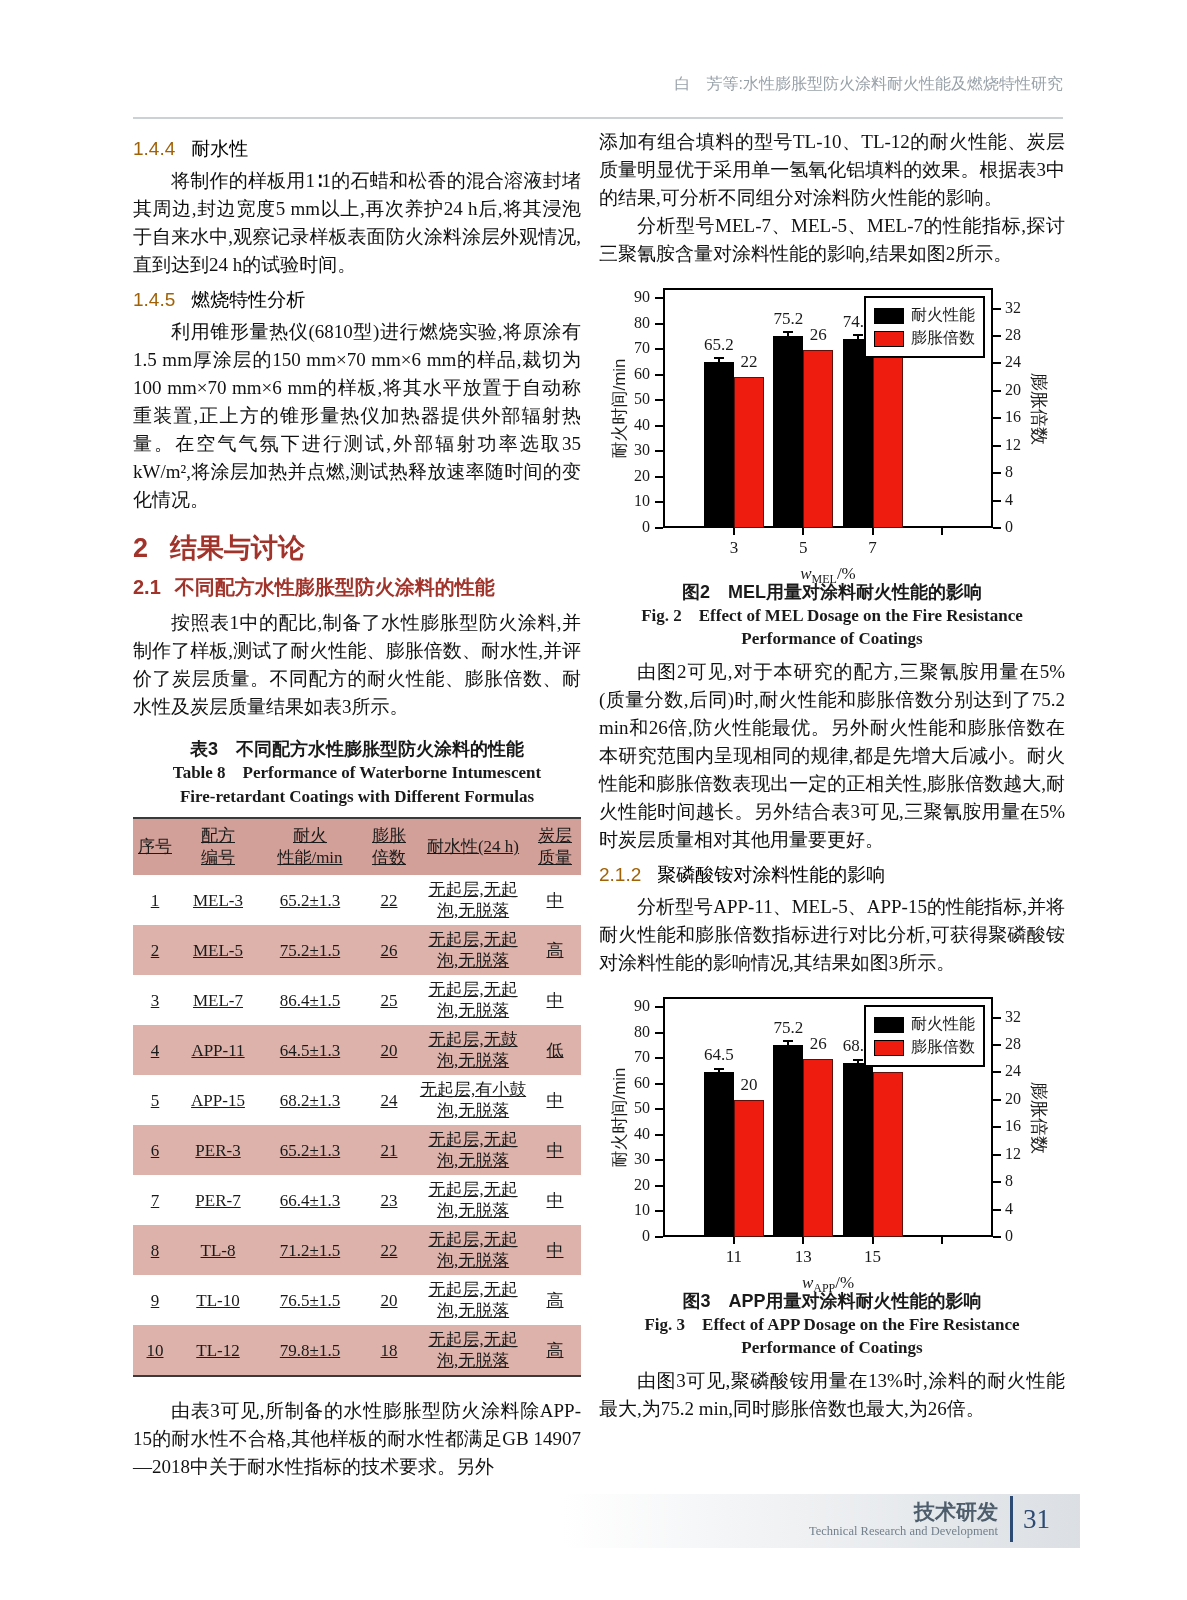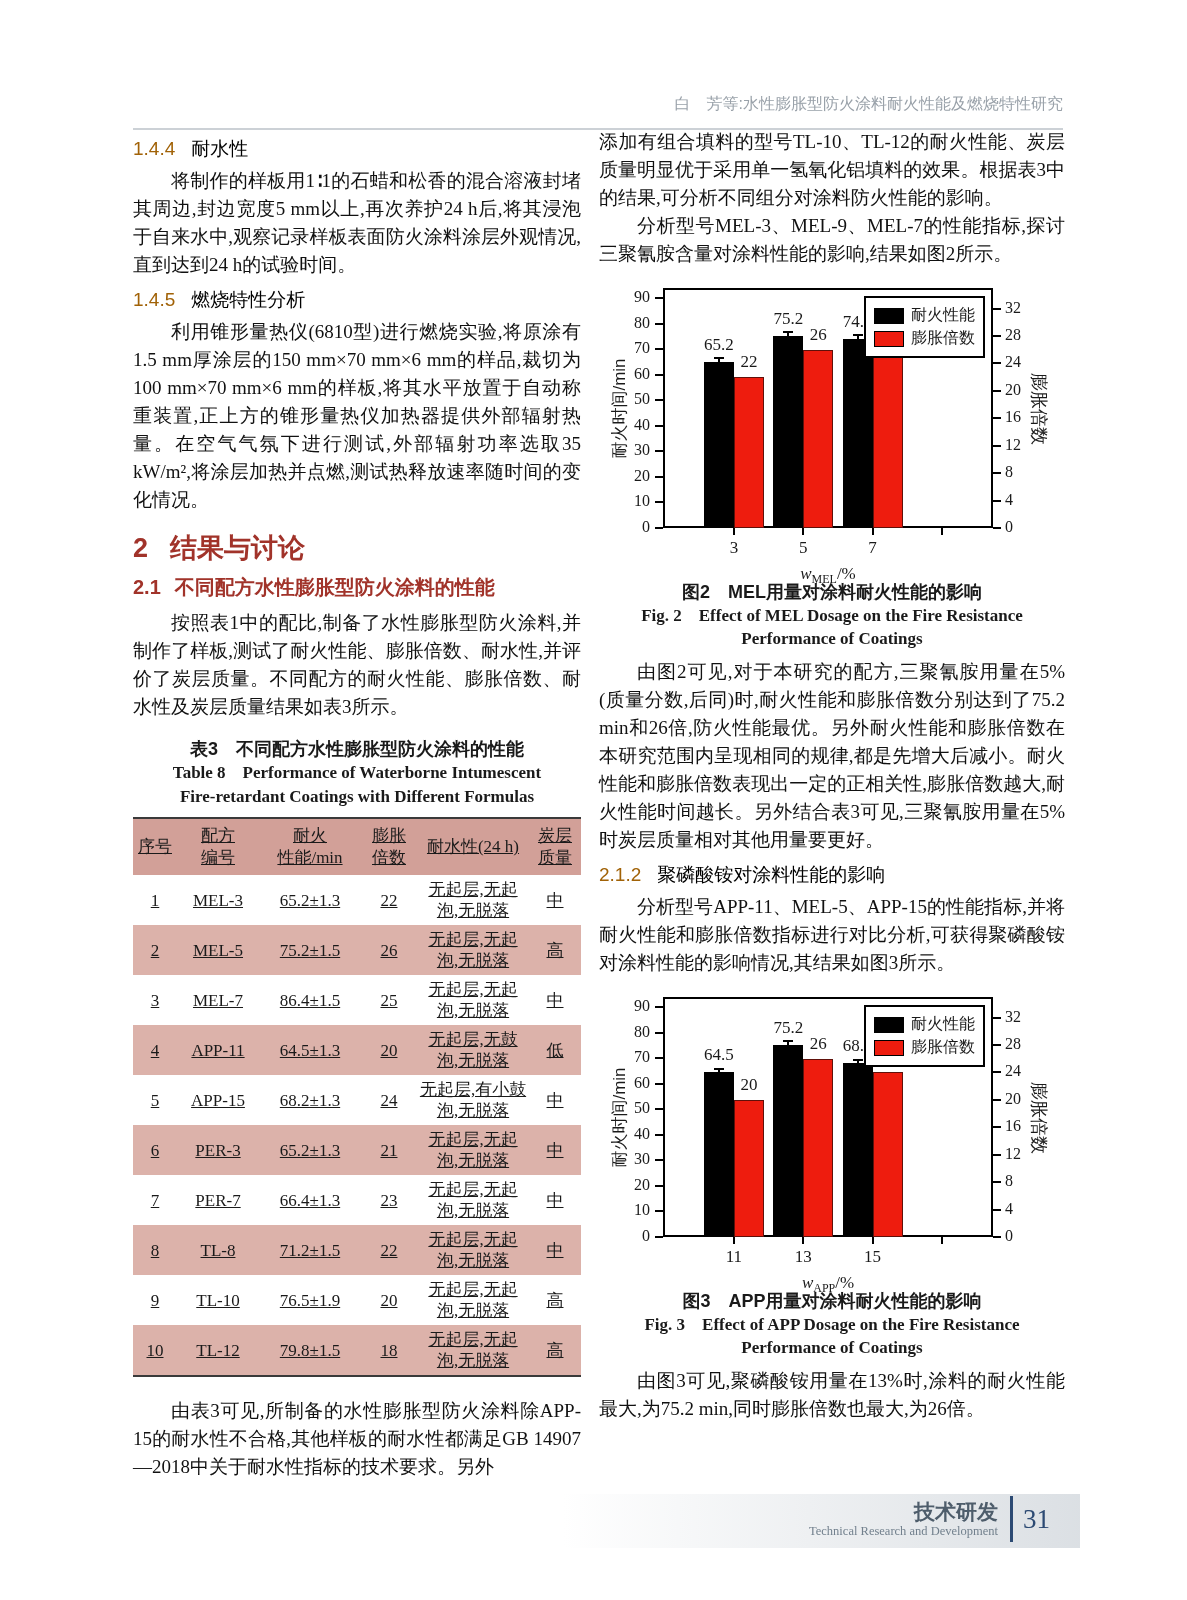--- a/index.html
+++ b/index.html
@@ -3,21 +3,21 @@
 <meta charset="utf-8">
 <style>
   * { box-sizing: border-box; margin: 0; padding: 0; }
   html,body { background:#fff; }
   .page { position:relative; width:1187px; height:1600px; background:#ffffff; overflow:hidden;
           font-family:"Liberation Serif", serif; color:#1a1a1a; }
 
   
   .runhead { position:absolute; left:133px; top:74px; width:930px; text-align:right;
              font-family:"Liberation Sans", sans-serif; font-size:16px; color:#99a1a9;
-             padding-bottom:13px; border-bottom:2px solid #ccd1d6;margin-top:20px; }
+             padding-bottom:22px; border-bottom:2px solid #ccd1d6; }
 
   
   .col { position:absolute; top:128px; }
   .col-left  { left:133px; width:448px; }
   .col-right { left:599px; width:466px; }
 
   p.body { font-size:19px; line-height:28px; text-align:justify; color:#111; }
   p.indent { text-indent:2em; }
 
   .sec { font-family:"Liberation Sans", sans-serif; font-size:19px; color:#000;
@@ -178,42 +178,42 @@
             <td>8</td>
             <td>TL-8</td>
             <td>71.2±1.5</td>
             <td>22</td>
             <td class="wrap">无起层,无起泡,无脱落</td>
             <td>中</td>
           </tr>
           <tr>
             <td>9</td>
             <td>TL-10</td>
-            <td>76.5±1.9</td>
+            <td>76.5±1.5</td>
             <td>20</td>
             <td class="wrap">无起层,无起泡,无脱落</td>
             <td>高</td>
           </tr>
           <tr class="shaded">
             <td>10</td>
             <td>TL-12</td>
             <td>79.8±1.5</td>
             <td>18</td>
             <td class="wrap">无起层,无起泡,无脱落</td>
             <td>高</td>
           </tr>
         </tbody>
       </table>
 
     <p class="body indent" style="margin-top:20px">由表3可见,所制备的水性膨胀型防火涂料除APP-15的耐水性不合格,其他样板的耐水性都满足GB 14907—2018中关于耐水性指标的技术要求。另外</p>
   </div>
 
   <div class="col col-right">
     <p class="body">添加有组合填料的型号TL-10、TL-12的耐火性能、炭层质量明显优于采用单一氢氧化铝填料的效果。根据表3中的结果,可分析不同组分对涂料防火性能的影响。</p>
-    <p class="body indent">分析型号MEL-3、MEL-9、MEL-7的性能指标,探讨三聚氰胺含量对涂料性能的影响,结果如图2所示。</p>
+    <p class="body indent">分析型号MEL-7、MEL-5、MEL-7的性能指标,探讨三聚氰胺含量对涂料性能的影响,结果如图2所示。</p>
 
     <div class="chart" id="chart-fig2" style="width: 452px; height: 300px;">
         <div style="position: absolute; left: 58px; top: 12px; width: 330px; height: 240px; border: 2px solid rgb(0, 0, 0);"></div>
         <div style="position: absolute; left: 50px; top: 251px; width: 8px; height: 2px; background: rgb(0, 0, 0);"></div>
         <div style="position: absolute; left: 0px; top: 242px; width: 45px; text-align: right; font-size: 16px; font-family: &quot;Liberation Serif&quot;, serif;">0</div>
         <div style="position: absolute; left: 50px; top: 225.468px; width: 8px; height: 2px; background: rgb(0, 0, 0);"></div>
         <div style="position: absolute; left: 0px; top: 216.468px; width: 45px; text-align: right; font-size: 16px; font-family: &quot;Liberation Serif&quot;, serif;">10</div>
         <div style="position: absolute; left: 50px; top: 199.936px; width: 8px; height: 2px; background: rgb(0, 0, 0);"></div>
         <div style="position: absolute; left: 0px; top: 190.936px; width: 45px; text-align: right; font-size: 16px; font-family: &quot;Liberation Serif&quot;, serif;">20</div>
         <div style="position: absolute; left: 50px; top: 174.404px; width: 8px; height: 2px; background: rgb(0, 0, 0);"></div>

